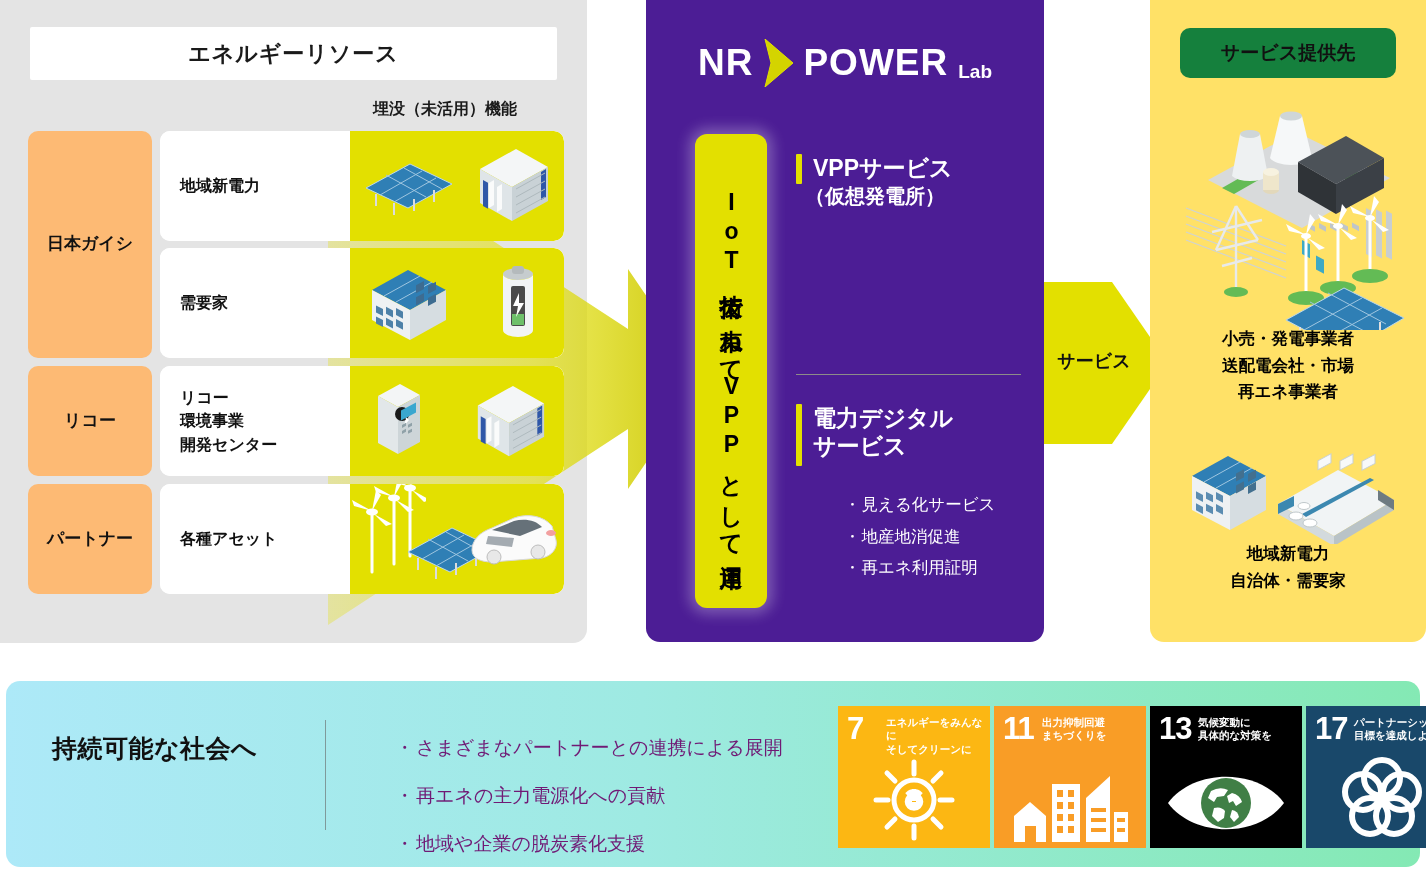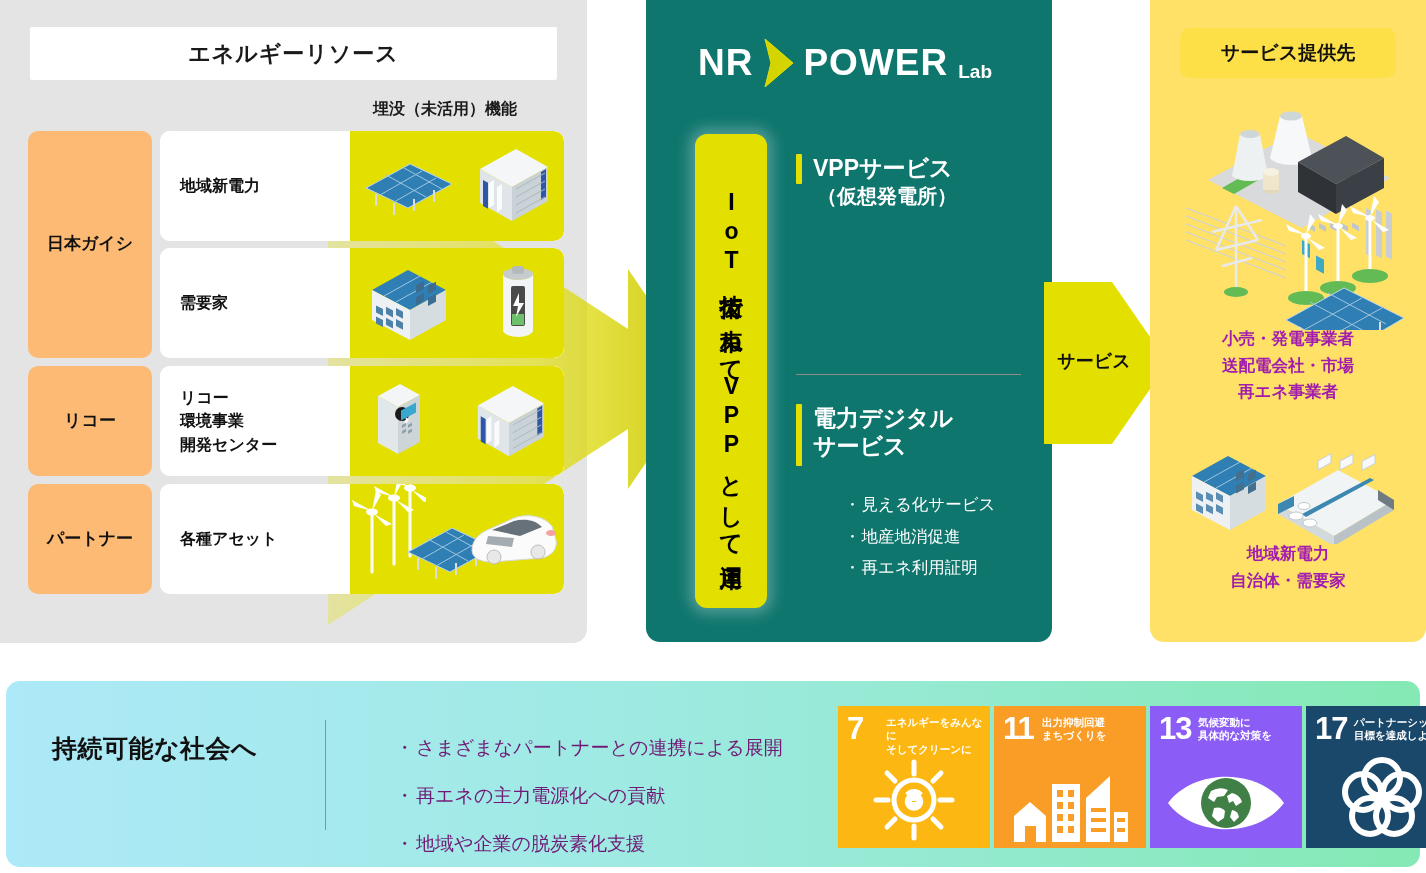--- a/index.html
+++ b/index.html
@@ -22,51 +22,51 @@
   .res-name{width:170px;display:flex;align-items:center;padding-left:20px;font-size:16px;font-weight:600;color:#111;line-height:1.45;background:#fff;}
   .res-art{flex:1;background:#e3e000;position:relative;border-radius:0 10px 10px 0;}
 
   
   .grid-block{position:relative;display:flex;margin-bottom:8px;}
 
   
   .funnel{position:absolute;left:328px;top:133px;width:375px;height:492px;pointer-events:none;}
 
   
-  .center-panel{position:absolute;left:646px;top:0;width:398px;height:642px;background:#0f766e;border-radius:0 0 14px 14px;padding-left:8px;}
+  .center-panel{position:absolute;left:646px;top:0;width:398px;height:642px;background:#4c1d95;border-radius:0 0 14px 14px;}
   .logo{position:absolute;left:0;top:38px;width:398px;height:50px;display:flex;align-items:center;justify-content:center;gap:0px;}
   .logo-nr{font-size:37px;font-weight:bold;color:#fff;letter-spacing:1px;}
   .logo-arrow{width:40px;height:48px;margin:0 4px 0 6px;}
   .logo-power{font-size:37px;font-weight:bold;color:#fff;letter-spacing:1px;}
   .logo-lab{font-size:19px;font-weight:bold;color:#fff;margin-left:10px;align-self:flex-end;margin-bottom:5px;}
 
   .vbar{position:absolute;left:49px;top:134px;width:72px;height:474px;background:#e3e000;border-radius:12px;
         box-shadow:0 0 14px 6px rgba(255,255,255,.28);display:flex;align-items:center;justify-content:center;}
   .vbar span{writing-mode:vertical-rl;text-orientation:upright;font-size:23px;font-weight:bold;color:#000;
              letter-spacing:3px;line-height:1;}
 
   .svc-block{position:absolute;left:150px;width:240px;}
   .svc-head{display:flex;align-items:flex-start;gap:11px;}
   .accent{width:6px;background:#e3e000;border-radius:1px;flex:none;}
   .svc-title{font-size:23px;font-weight:bold;color:#fff;line-height:1.22;}
-  .svc-sub{font-size:20px;font-weight:bold;color:#fff;line-height:1.25;margin-left:21px;}
+  .svc-sub{font-size:20px;font-weight:bold;color:#fff;line-height:1.25;margin-left:9px;}
   .svc-list{margin-top:14px;margin-left:8px;}
   .svc-list li{list-style:none;font-size:16.5px;color:#fff;line-height:1;margin-bottom:15px;}
   .svc-list li::before{content:"・";margin-right:1px;}
   .divider{position:absolute;left:150px;top:374px;width:225px;height:1px;background:#8d8c89;}
 
   
   .svc-arrow{position:absolute;left:1044px;top:282px;width:124px;height:162px;}
   .svc-arrow-label{position:absolute;left:1046px;top:349px;width:96px;text-align:center;font-size:18px;font-weight:bold;color:#111;}
 
   
   .right-panel{position:absolute;left:1150px;top:0;width:276px;height:642px;background:#ffe167;border-radius:0 0 14px 14px;}
-  .right-title{position:absolute;left:1180px;top:28px;width:216px;height:50px;background:#fde047;border-radius:10px;
+  .right-title{position:absolute;left:1180px;top:28px;width:216px;height:50px;background:#15803d;border-radius:10px;
                display:flex;align-items:center;justify-content:center;font-size:19px;font-weight:bold;color:#111;}
-  .right-txt{position:absolute;width:276px;text-align:center;font-size:16.5px;font-weight:bold;color:#a21caf;line-height:1.62;}
+  .right-txt{position:absolute;width:276px;text-align:center;font-size:16.5px;font-weight:bold;color:#000000;line-height:1.62;}
 
   
   .bottom{position:absolute;left:6px;top:681px;width:1414px;height:186px;border-radius:14px;
           background:linear-gradient(90deg,#ade9f8 0%,#9eeae2 45%,#84e9b4 100%);}
   .bottom-title{position:absolute;left:52px;top:732px;width:260px;font-size:25px;font-weight:bold;color:#111;letter-spacing:.5px;}
   .bottom-div{position:absolute;left:325px;top:720px;width:1px;height:110px;background:#7f9a9b;}
   .bottom-list{position:absolute;left:355px;top:722px;}
   .bottom-list li{list-style:none;font-size:19px;color:#701a75;line-height:1;margin-bottom:29px;font-weight:500;}
   .bottom-list li::before{content:"・";margin-right:2px;}
 
@@ -564,21 +564,21 @@
             <rect x="81" y="40" width="15" height="4"></rect>
               <rect x="81" y="50" width="15" height="4"></rect>
             <rect x="81" y="60" width="15" height="4"></rect>
             <rect x="107" y="50" width="8" height="4"></rect>
               <rect x="107" y="60" width="8" height="4"></rect>
           </g>
         </svg>
       </div>
     </div>
 
-    <div class="sdg" style="background:#8b5cf6">
+    <div class="sdg" style="background:#000000">
       <div class="sdg-num">13</div>
       <div class="sdg-txt">
         <div>気候変動に</div>
         <div>具体的な対策を</div>
       </div>
       <div class="sdg-ico">
         <svg width="124" height="78" viewBox="0 0 124 78">
           <path d="M4,39 C30,4 94,4 120,39 C94,74 30,74 4,39 Z" fill="#fff"></path>
           <circle cx="62" cy="39" r="25" fill="#407f46"></circle>
           <g fill="#fff">

